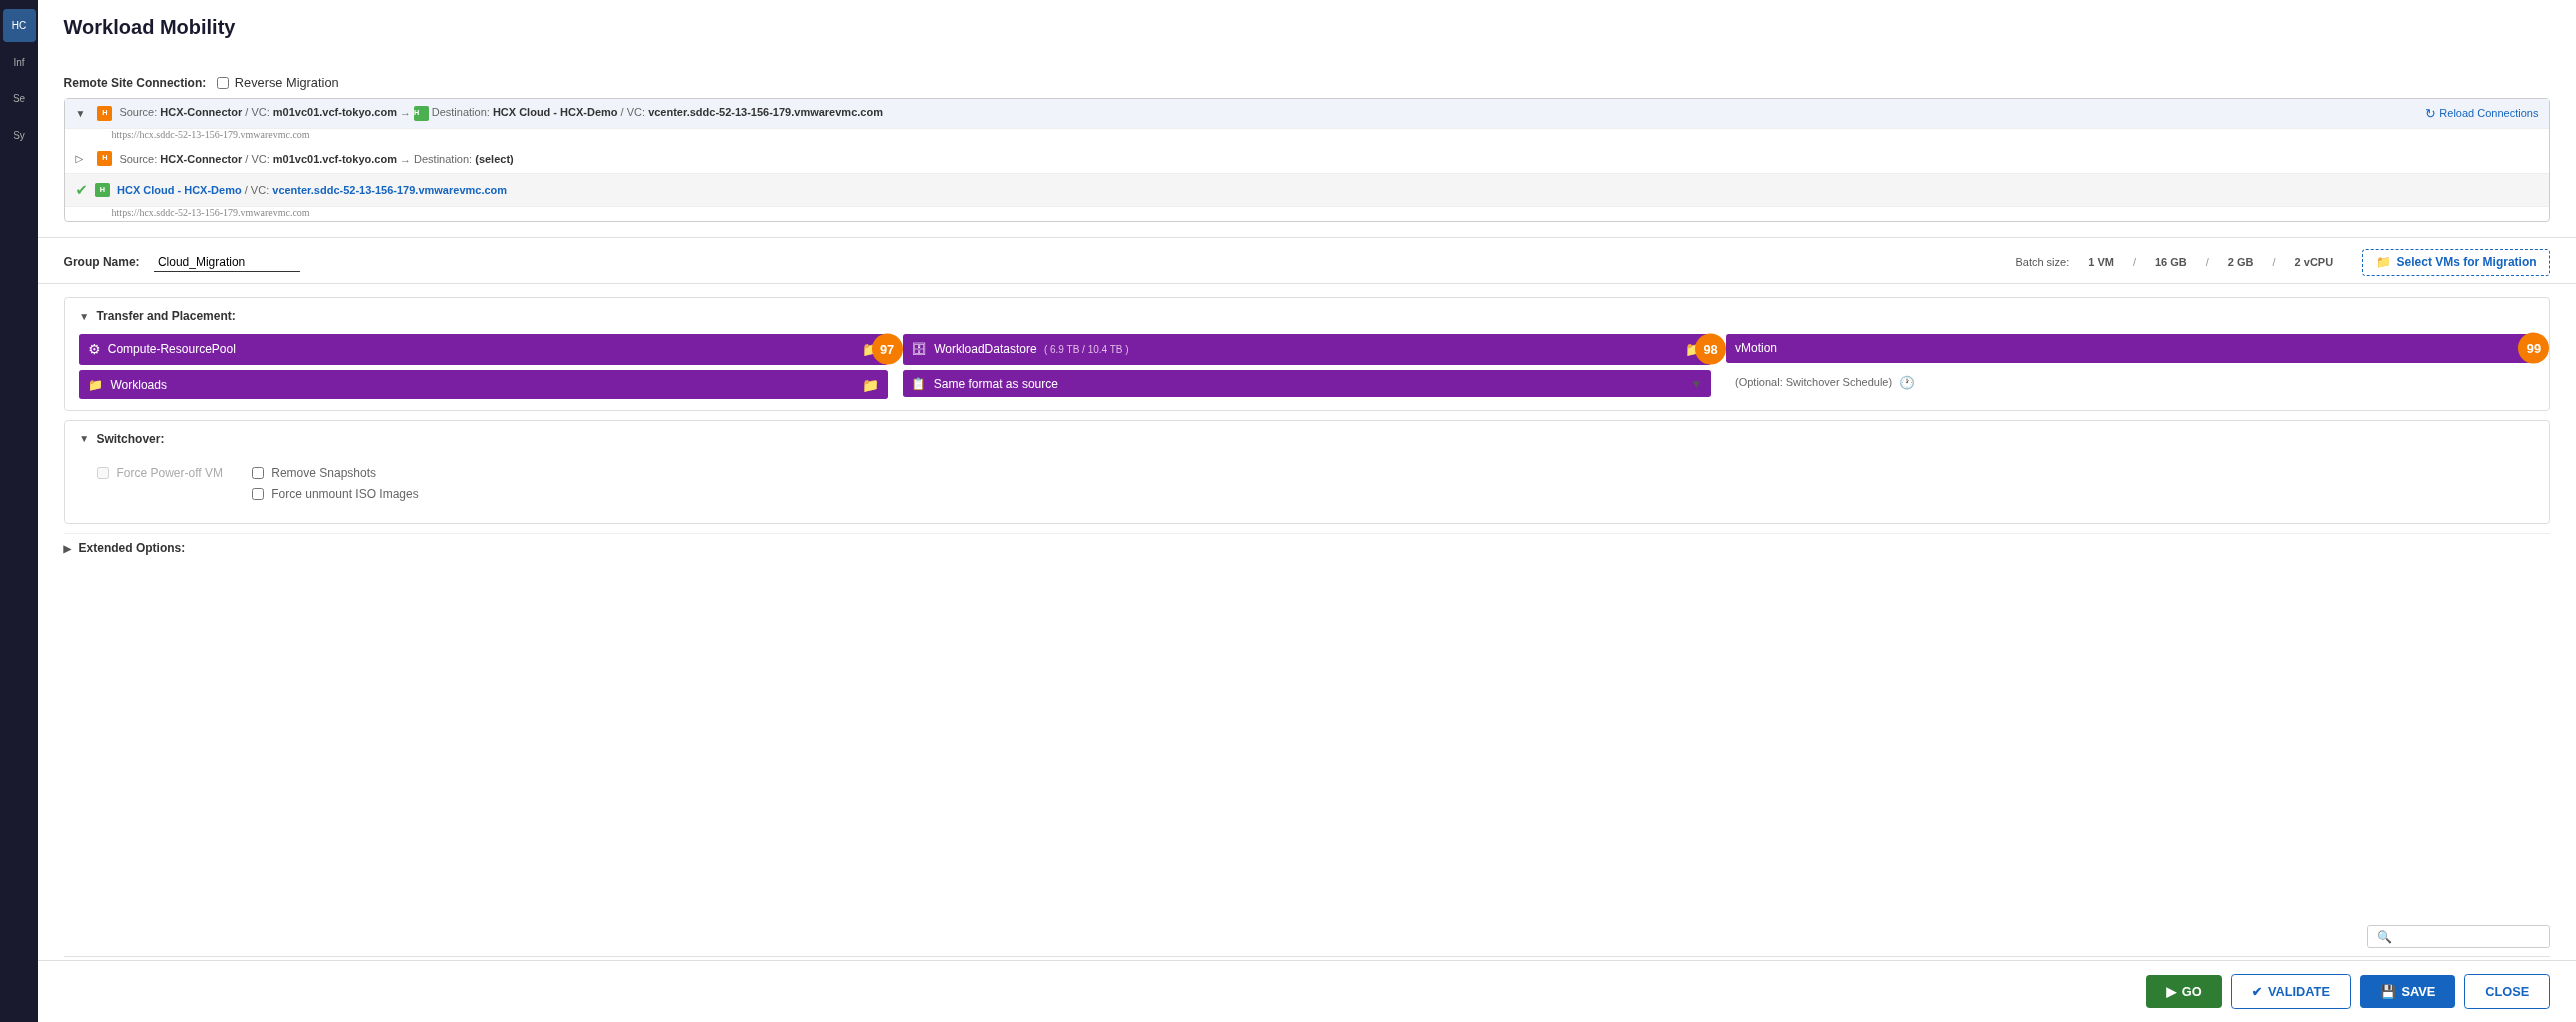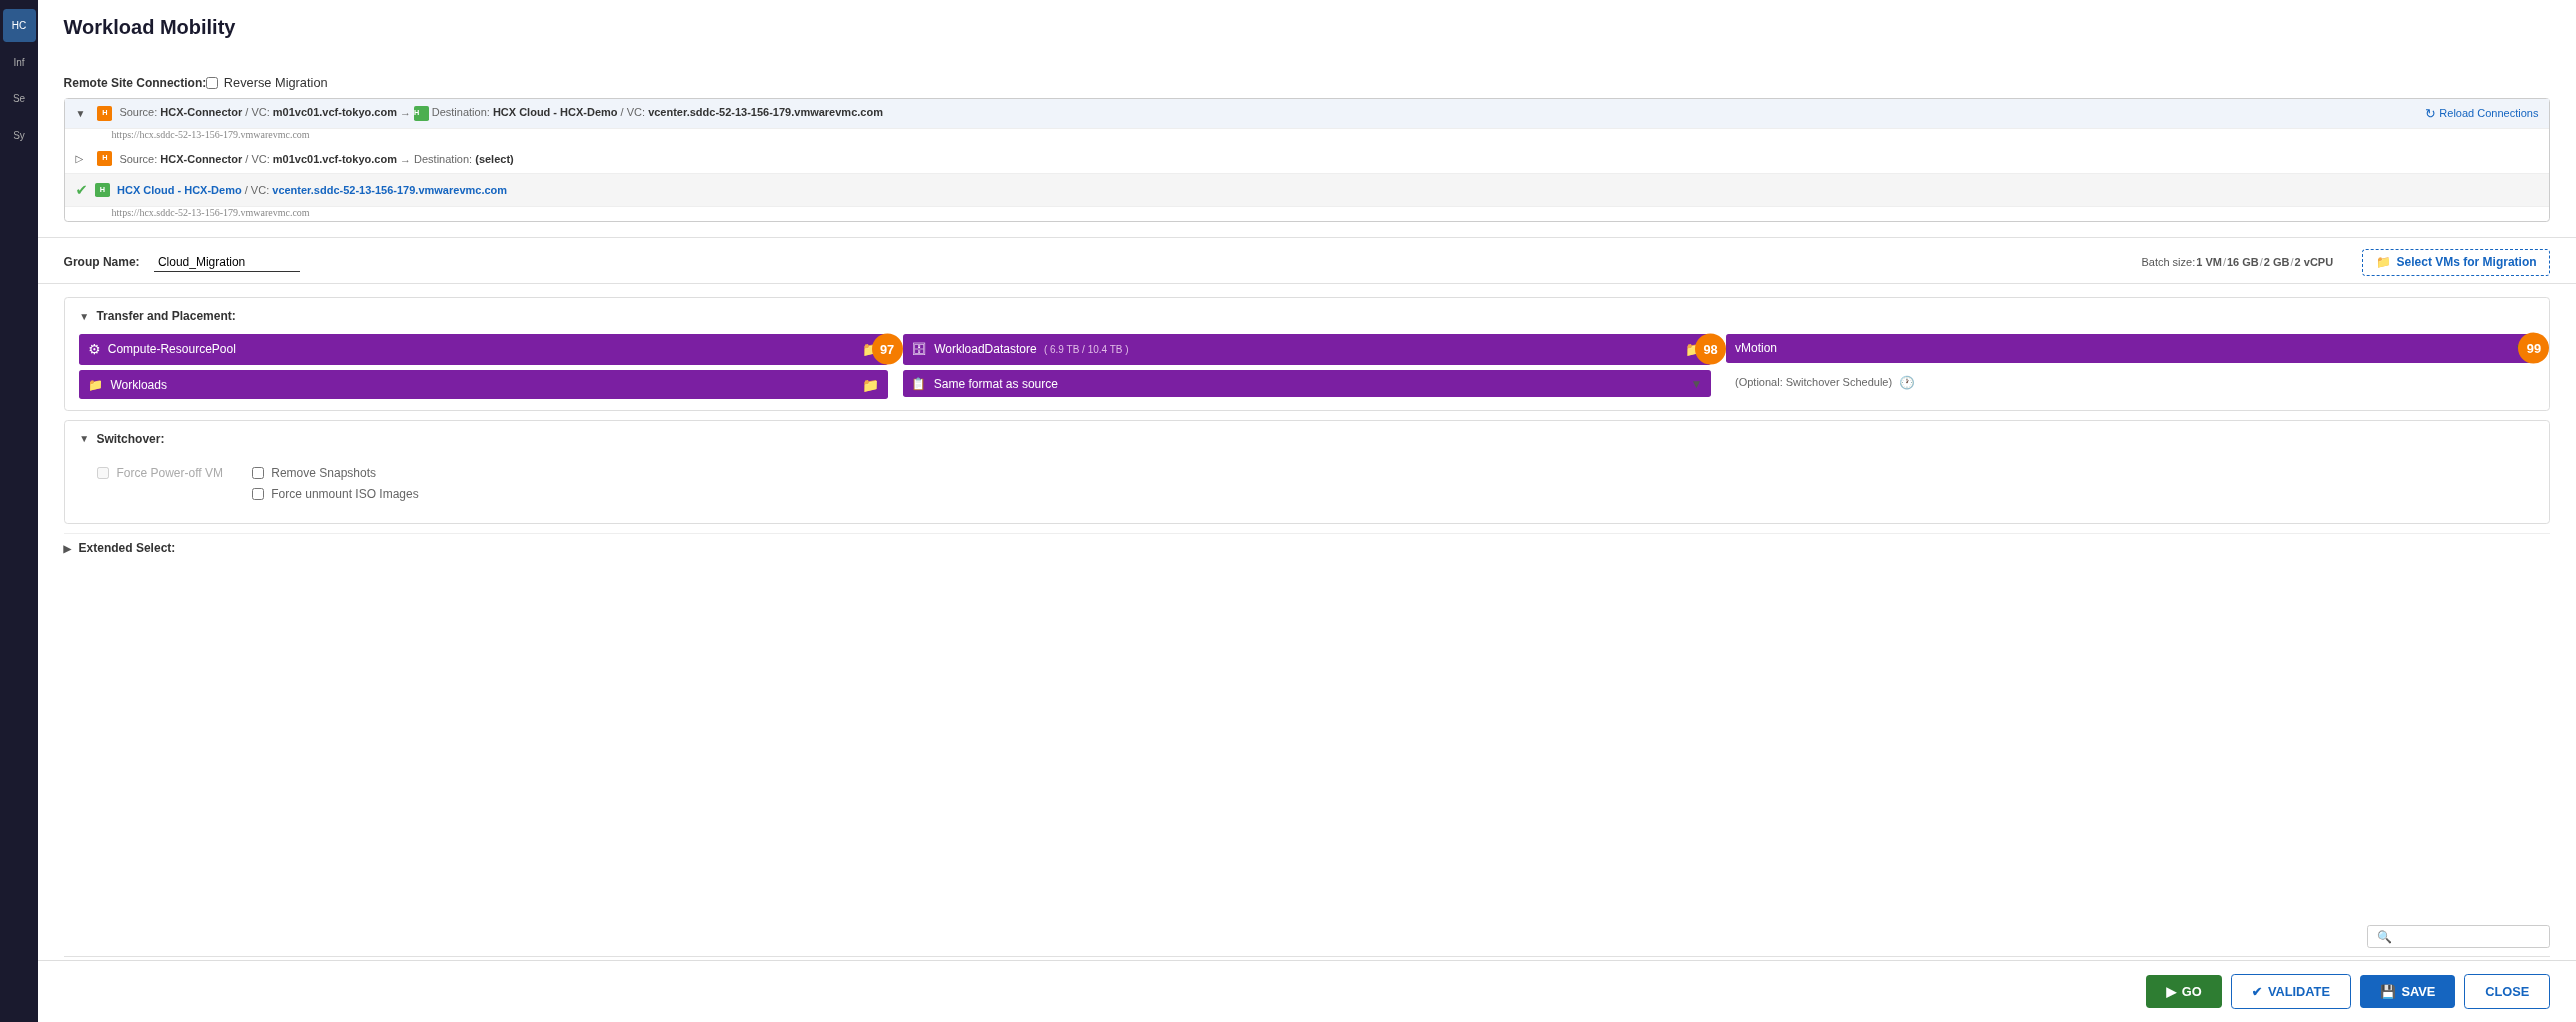--- a/index.html
+++ b/index.html
@@ -53,20 +53,21 @@
     }
     .page-title {
       font-size: 20px;
       font-weight: 600;
       color: #1a1a2e;
       margin-bottom: 15px;
     }
     .remote-site-row {
       display: flex;
       align-items: center;
+      gap: 11px;
       margin-bottom: 7.3px;
       margin-top: 36px;
     }
     .remote-site-label {
       font-weight: 600;
       font-size: 12px;
       color: #333;
     }
     .checkbox-wrapper {
       display: flex;
@@ -185,21 +186,21 @@
       padding: 1.8px 3.7px;
       font-size: 12px;
       width: 146px;
       outline: none;
       background: transparent;
     }
     .batch-info {
       margin-left: auto;
       display: flex;
       align-items: center;
-      gap: 1px;
+      gap: 19px;
       font-size: 11px;
       color: #555;
     }
     .batch-value {
       font-weight: 600;
     }
     .separator {
       color: #999;
     }
     .select-vms-btn {
@@ -647,21 +648,21 @@
               <input type="checkbox" style="">
               <span class="checkbox-label">Force unmount ISO Images</span>
             </div>
           </div>
         </div>
       </div>
 
       <div class="extended-section">
         <div class="extended-header">
           <span class="chevron">▶</span>
-          <span>Extended Select:</span>
+          <span>Extended Options:</span>
         </div>
       </div>
 
     </div>
 
     <div class="search-bar-bottom">
       <div class="search-input-wrapper">
         <span class="search-icon">🔍</span>
         <input type="text" class="search-input" placeholder="" style="">
       </div>

